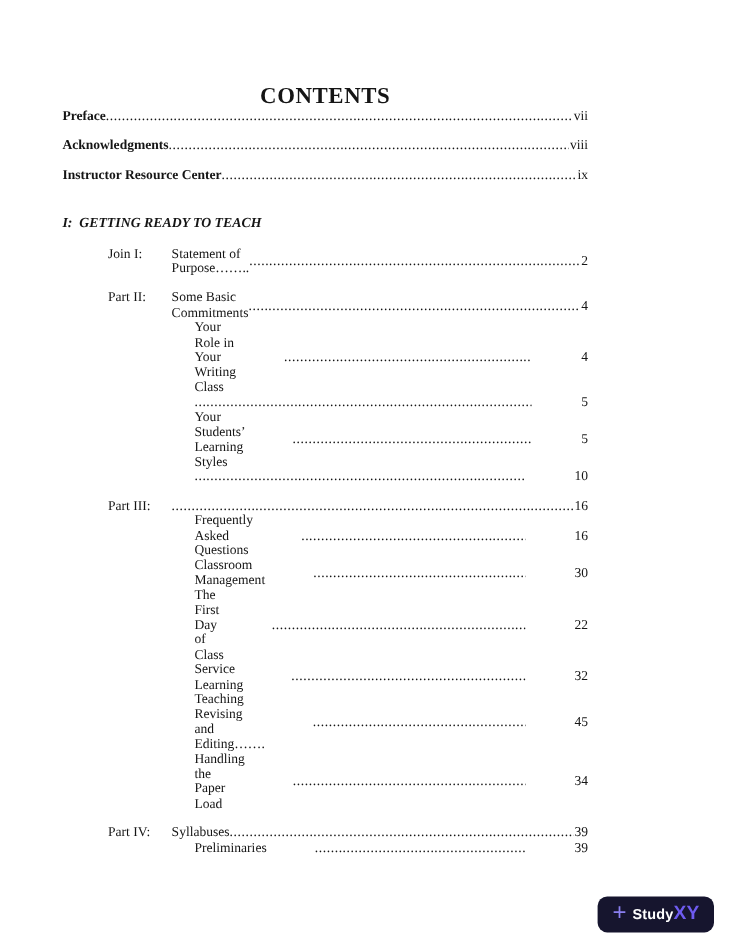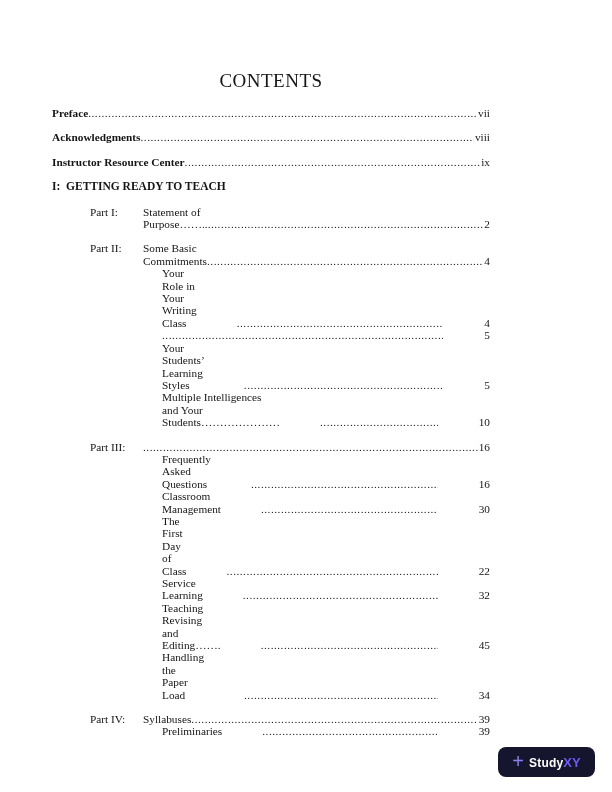--- a/index.html
+++ b/index.html
@@ -11,25 +11,25 @@
     position:relative;
     overflow:hidden;
   }
   .content {
     position:absolute;
     left:52px; top:70px;
     width:438px;
   }
   .doc-title {
     font-size:19px;
-    font-weight:400;
+    font-weight:700;
     letter-spacing:0.5px;
     text-align:center;
     line-height:21px;
-    margin:0 0 16px 0;
+    margin:0 0 0 0;
   }
   .fm-row {
     display:flex;
     align-items:baseline;
     font-size:11.3px;
     line-height:12.4px;
     margin-bottom:12px;
     min-width:0;
   }
   .fm-label { font-weight:700; flex:0 0 auto; }
@@ -38,41 +38,42 @@
     min-width:0;
     overflow:hidden;
     white-space:nowrap;
     letter-spacing:0.5px;
   }
   .pg { flex:0 0 auto; padding-left:1px; }
   .section-heading {
     font-weight:700;
     font-size:11.5px;
     line-height:12.4px;
-    margin:12px 0 13px 0;
+    margin:28px 0 13px 0;
     white-space:pre;
+    font-style:italic;
   }
   .group { margin-bottom:12px; }
   .row {
     display:flex;
     align-items:baseline;
     font-size:11.3px;
     line-height:12.4px;
     min-width:0;
   }
   .gutter {
     flex:0 0 91px;
     padding-left:38px;
     box-sizing:border-box;
     white-space:nowrap;
   }
   .entry {
     flex:1 1 auto;
     display:flex;
-    align-items:flex-end;
+    align-items:center;
     min-width:0;
   }
   .entry.ind1 { padding-left:19px;gap:40px; }
   .badge {
     position:absolute;
     left:498px; top:747px;
     width:97px; height:30px;
     border-radius:8px;
     display:flex;
     align-items:center;
@@ -81,21 +82,21 @@
   }
   .badge .plus {
     font-size:20px;
     font-weight:400;
     line-height:1;
     margin-right:5px;
     transform:translateY(-1px);
   }
   .badge .brand { display:flex; align-items:baseline; }
   .badge .brand-primary { color:#ffffff; font-weight:700; font-size:12px; letter-spacing:0.2px; }
-  .badge .brand-accent { font-weight:700; font-size:13px; }
+  .badge .brand-accent { font-weight:700; font-size:16px; }
 </style>
 </head>
 <body>
 
 <div class="content">
   <div class="doc-title">CONTENTS</div>
   <div id="front-matter">
       <div class="fm-row">
         <span class="fm-label">Preface</span>
         <span class="leader">................................................................................................................................................................................................................................................................................................................................................................................................................</span>
@@ -109,21 +110,21 @@
       <div class="fm-row">
         <span class="fm-label">Instructor Resource Center</span>
         <span class="leader">................................................................................................................................................................................................................................................................................................................................................................................................................</span>
         <span class="pg">ix</span>
       </div>
     </div>
   <div id="sections">
       <div class="section-heading">I:  GETTING READY TO TEACH</div>
       <div class="group">
         <div class="row">
-          <span class="gutter">Part I:</span>
+          <span class="gutter">Join I:</span>
           <span class="entry">
             <span class="etext"><span class="seg">Statement of Purpose……..</span></span>
             <span class="leader">................................................................................................................................................................................................................................................................................................................................................................................................................</span>
             <span class="pg">2</span>
           </span>
         </div>
       </div>
       <div class="group">
         <div class="row">
           <span class="gutter">Part II:</span>
@@ -152,21 +153,20 @@
           <span class="gutter"></span>
           <span class="entry ind1">
             <span class="etext"><span class="seg">Your Students’ Learning Styles</span></span>
             <span class="leader">................................................................................................................................................................................................................................................................................................................................................................................................................</span>
             <span class="pg">5</span>
           </span>
         </div>
         <div class="row">
           <span class="gutter"></span>
           <span class="entry ind1">
-            <span class="etext"><span class="seg">Multiple Intelligences and Your Students…………………</span></span>
             <span class="leader">................................................................................................................................................................................................................................................................................................................................................................................................................</span>
             <span class="pg">10</span>
           </span>
         </div>
       </div>
       <div class="group">
         <div class="row">
           <span class="gutter">Part III:</span>
           <span class="entry">
             <span class="leader">................................................................................................................................................................................................................................................................................................................................................................................................................</span>

